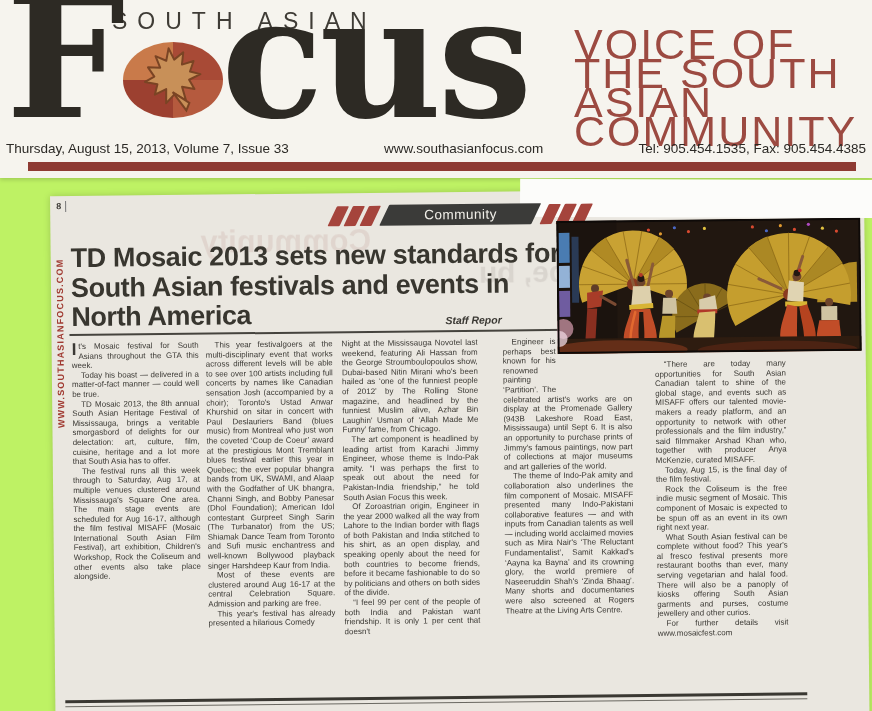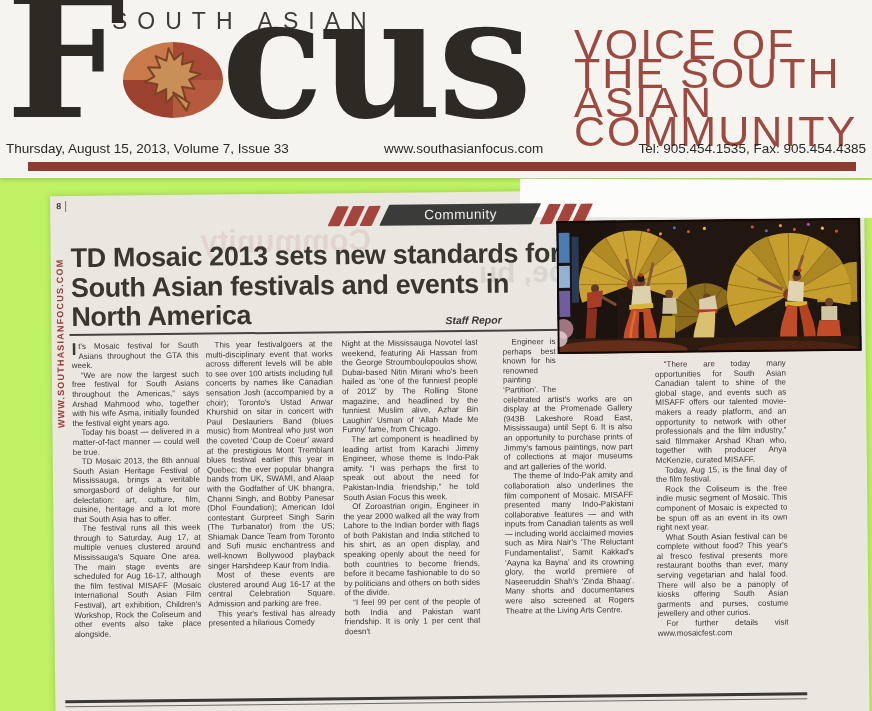--- a/index.html
+++ b/index.html
@@ -240,21 +240,20 @@
         <ellipse cx="60" cy="130" rx="70" ry="10" fill="#9a4020" opacity="0.5"></ellipse>
         <ellipse cx="220" cy="131" rx="80" ry="9" fill="#7a3018" opacity="0.4"></ellipse>
         <circle cx="6" cy="108" r="10" fill="#d8a0b0" opacity="0.7"></circle>
         <circle cx="2" cy="118" r="8" fill="#e8d0d8" opacity="0.8"></circle>
         <rect x="1" y="1" width="302" height="131" fill="none" stroke="#0e0a08" stroke-width="2"></rect>
       </svg>
     </div>
 
     <div class="col c1">
       <p><span class="dropcap">I</span><span>t's Mosaic festival for South Asians throughout the GTA this week.</span></p>
-      <p class="ind">“We are now the largest such free festival for South Asians throughout the Americas,” says Arshad Mahmood who, together with his wife Asma, initially founded the festival eight years ago.</p>
       <p class="ind">Today his boast — delivered in a matter-of-fact manner — could well be true.</p>
       <p class="ind">TD Mosaic 2013, the 8th annual South Asian Heritage Festival of Mississauga, brings a veritable smorgasbord of delights for our delectation: art, culture, film, cuisine, heritage and a lot more that South Asia has to offer.</p>
       <p class="ind">The festival runs all this week through to Saturday, Aug 17, at multiple venues clustered around Mississauga's Square One area. The main stage events are scheduled for Aug 16-17, although the film festival MISAFF (Mosaic International South Asian Film Festival), art exhibition, Children's Workshop, Rock the Coliseum and other events also take place alongside.</p>
     </div>
     <div class="col c2">
       <p class="ind">This year festivalgoers at the multi-disciplinary event that works across different levels will be able to see over 100 artists including full concerts by names like Canadian sensation Josh (accompanied by a choir); Toronto's Ustad Anwar Khurshid on sitar in concert with Paul Deslauriers Band (blues music) from Montreal who just won the coveted ‘Coup de Coeur’ award at the prestigious Mont Tremblant blues festival earlier this year in Quebec; the ever popular bhangra bands from UK, SWAMI, and Alaap with the Godfather of UK bhangra, Channi Singh, and Bobby Panesar (Dhol Foundation); American Idol contestant Gurpreet Singh Sarin (The Turbanator) from the US; Shiamak Dance Team from Toronto and Sufi music enchantress and well-known Bollywood playback singer Harshdeep Kaur from India.</p>
       <p class="ind">Most of these events are clustered around Aug 16-17 at the central Celebration Square. Admission and parking are free.</p>
       <p class="ind">This year's festival has already presented a hilarious Comedy</p>
     </div>
     <div class="col c3">

